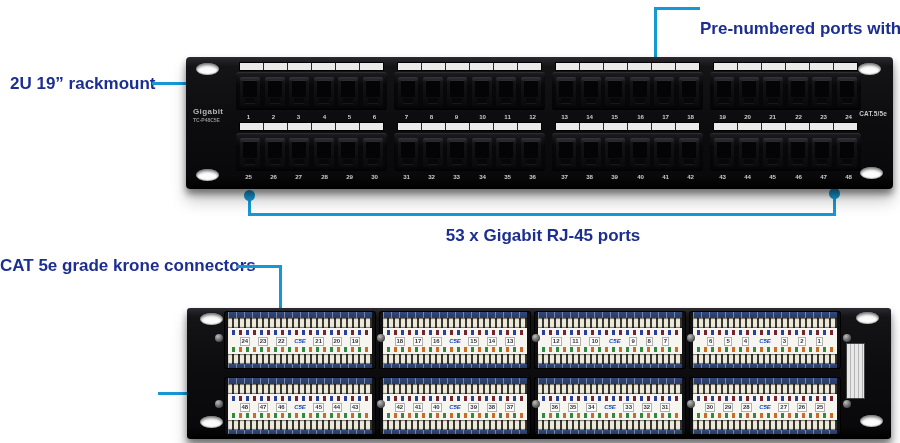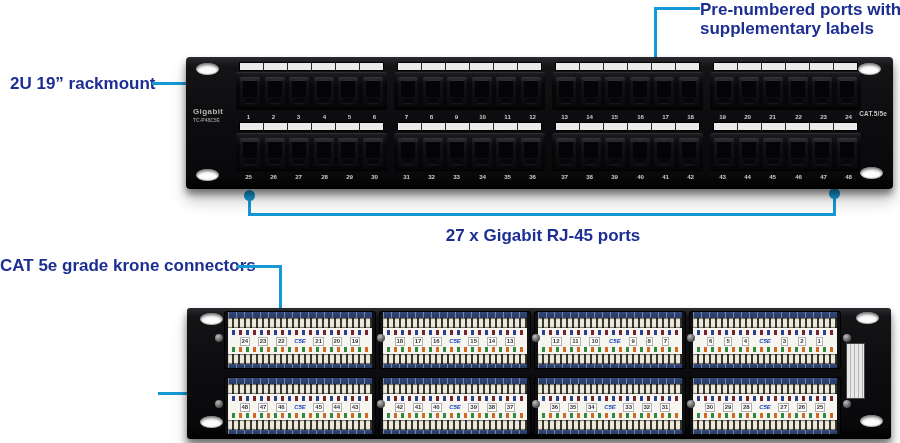--- a/index.html
+++ b/index.html
@@ -59,34 +59,33 @@
 </style>
 </head>
 <body>
 
 <div id="canvas" style="--accent: #1599d6; --navy: #1c2e91;">
 
   <div class="co-text" style="left:10px;top:74px;width:140px;text-align:right;">2U 19” rackmount</div>
   <div class="co-line" style="left:152px;top:82px;width:55px;height:3px;"></div>
   <div class="co-dot" style="left:201px;top:79px;"></div>
 
-  <div class="co-text" style="left:700px;top:0;">
+  <div class="co-text" style="left:700px;top:19px;">
     <span>Pre-numbered ports with</span><br>
-    <span>supplementary labels</span>
   </div>
   <div class="co-line" style="left:654px;top:7px;width:46px;height:3px;"></div>
   <div class="co-line" style="left:654px;top:7px;width:3px;height:53px;"></div>
   <div class="co-dot" style="left:650px;top:57px;"></div>
 
   <div class="co-dot" style="left:244px;top:190px;"></div>
   <div class="co-line" style="left:248px;top:198px;width:3px;height:18px;"></div>
   <div class="co-dot" style="left:829px;top:188px;"></div>
   <div class="co-line" style="left:833px;top:196px;width:3px;height:20px;"></div>
   <div class="co-line" style="left:248px;top:213px;width:588px;height:3px;"></div>
-  <div class="co-text" style="left:383px;top:226px;width:320px;text-align:center;">27 x Gigabit RJ-45 ports</div>
+  <div class="co-text" style="left:383px;top:226px;width:320px;text-align:center;">53 x Gigabit RJ-45 ports</div>
 
   <div class="co-text" style="left:0px;top:256px;">CAT 5e grade krone connectors</div>
   <div class="co-line" style="left:237px;top:265px;width:45px;height:3px;"></div>
   <div class="co-line" style="left:279px;top:265px;width:3px;height:53px;"></div>
   <div class="co-dot" style="left:275px;top:314px;"></div>
 
   <div class="co-line" style="left:158px;top:392px;width:87px;height:3px;"></div>
   <div class="co-dot" style="left:241px;top:389px;"></div>
 
   <div id="front-panel" class="panel" style="left:186px;top:57px;width:707px;height:132px;">

